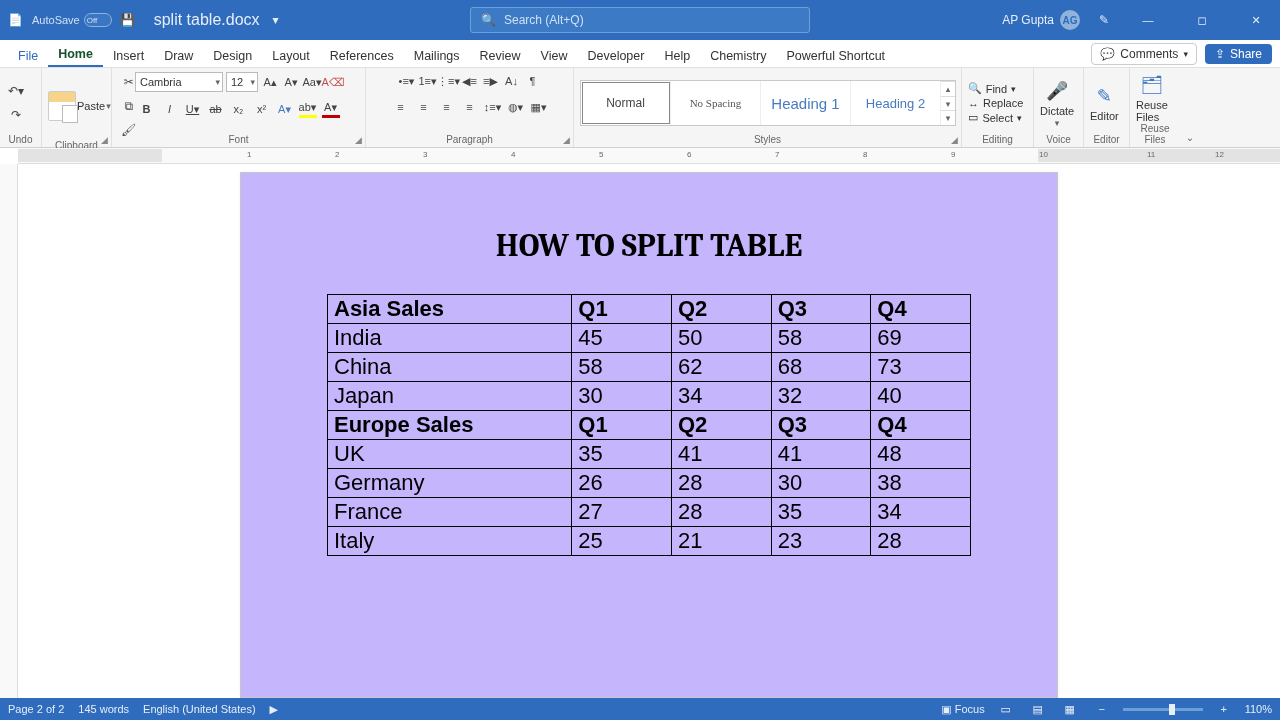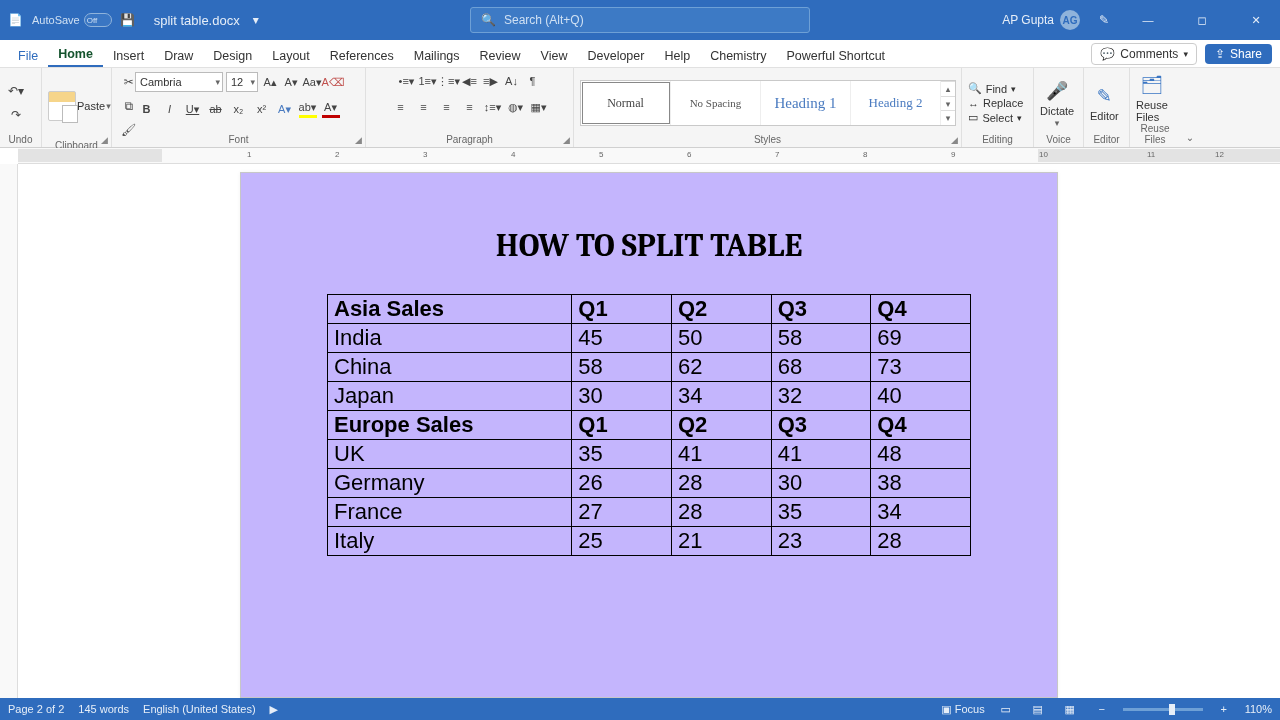--- a/index.html
+++ b/index.html
@@ -4,21 +4,21 @@
 <style>
   * { box-sizing: border-box; margin: 0; padding: 0; font-family: "Segoe UI", Tahoma, sans-serif; }
   body { width: 1280px; height: 720px; overflow: hidden; background: #fff; display: flex; flex-direction: column; }
 
   
   .titlebar { height: 40px; background: #2f6cbd; display: flex; align-items: center; color: #fff; font-size: 12px; position: relative; }
   .titlebar .left { display: flex; align-items: center; gap: 8px; padding-left: 8px; }
   .titlebar .autosave { display: flex; align-items: center; gap: 4px; color: #cfe0f3; font-size: 11px; }
   .titlebar .autosave .toggle { width: 28px; height: 14px; border: 1px solid #8fb3db; border-radius: 7px; background: #3a76c3; display: flex; align-items: center; justify-content: flex-start; padding: 0 2px; color: #cfe0f3; font-size: 8px; }
   .titlebar .save-icon, .titlebar .word-icon { width: 16px; height: 16px; display: flex; align-items: center; justify-content: center; color: #e6eef8; font-size: 12px; }
-  .titlebar .docname { color: #e6eef8; font-size: 13px; margin-left: 10px; }
+  .titlebar .docname { color: #e6eef8; font-size: 16px; margin-left: 10px; }
   .titlebar .searchwrap { position: absolute; left: 50%; transform: translateX(-50%); }
   .titlebar .search { width: 340px; height: 26px; background: #3d7ac5; border: 1px solid #6ea0d6; border-radius: 3px; display: flex; align-items: center; gap: 8px; padding: 0 10px; color: #cfe0f3; font-size: 12px; }
   .titlebar .right { margin-left: auto; display: flex; align-items: center; gap: 14px; padding-right: 4px; }
   .titlebar .user { display: flex; align-items: center; gap: 6px; color: #e6eef8; font-size: 12px; }
   .titlebar .avatar { width: 20px; height: 20px; border-radius: 50%; background: #8fb3db; color: #2f6cbd; font-size: 10px; font-weight: 600; display: flex; align-items: center; justify-content: center; }
   .titlebar .winbtn { width: 40px; height: 40px; display: flex; align-items: center; justify-content: center; color: #e6eef8; font-size: 11px; }
 
   
   .tabs { height: 28px; background: #fff; display: flex; align-items: flex-end; padding: 0 8px; border-bottom: 1px solid #e1e1e1; }
   .tab { padding: 6px 10px 4px; font-size: 12.5px; color: #333; cursor: default; }
@@ -47,21 +47,21 @@
   .font-top { display: flex; align-items: center; gap: 3px; }
   .font-bot { display: flex; align-items: center; gap: 5px; margin-top: 4px; }
   .combo { height: 20px; background: #fff; border: 1px solid #bbb; font-size: 11px; display: flex; align-items: center; padding: 0 4px; color: #333; position: relative; }
   .combo .arrow { position: absolute; right: 2px; font-size: 9px; color: #666; }
   .combo.name { width: 88px; }
   .combo.size { width: 32px; }
   .smbtn { width: 18px; height: 18px; font-size: 11px; color: #444; display: flex; align-items: center; justify-content: center; }
   .col { display: flex; flex-direction: column; }
 
   .styles-body { display: flex; align-items: stretch; gap: 0; border: 1px solid #c9c9c9; background: #fff; height: 46px; }
-  .style-tile { width: 90px; display: flex; align-items: center; justify-content: center; font-size: 12px; color: #444; border-right: 1px solid #eee; font-family: Liberation Serif, serif; }
+  .style-tile { width: 90px; display: flex; align-items: center; justify-content: center; font-size: 12px; color: #444; border-right: 1px solid #eee; font-family: Liberation Sans, sans-serif; }
   .style-tile.normal { outline: 1px solid #888; outline-offset: -2px; }
   .style-tile.nospace { font-family: "Segoe UI"; font-size: 11px; color: #555; }
   .style-tile.h1 { color: #4a7bc0; font-size: 15px; }
   .style-tile.h2 { color: #4a7bc0; font-size: 13px; }
   .styles-more { width: 14px; display: flex; flex-direction: column; }
   .styles-more div { flex: 1; display: flex; align-items: center; justify-content: center; font-size: 9px; color: #666; border-top: 1px solid #ddd; }
 
   .edit-body { display: flex; flex-direction: column; gap: 2px; }
   .edit-row { display: flex; align-items: center; gap: 4px; font-size: 11px; color: #333; }
 

